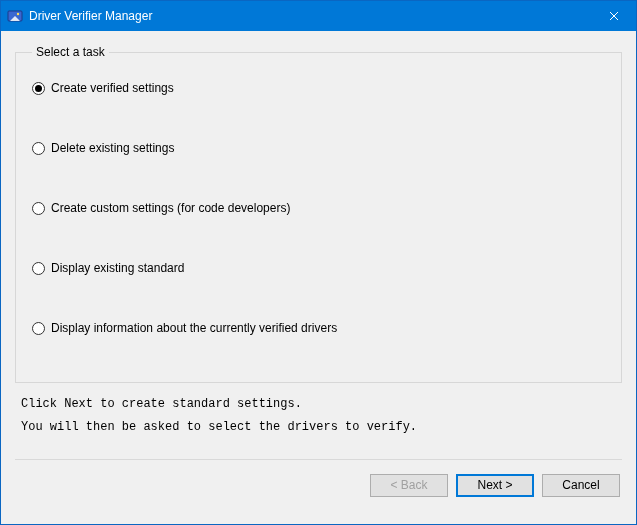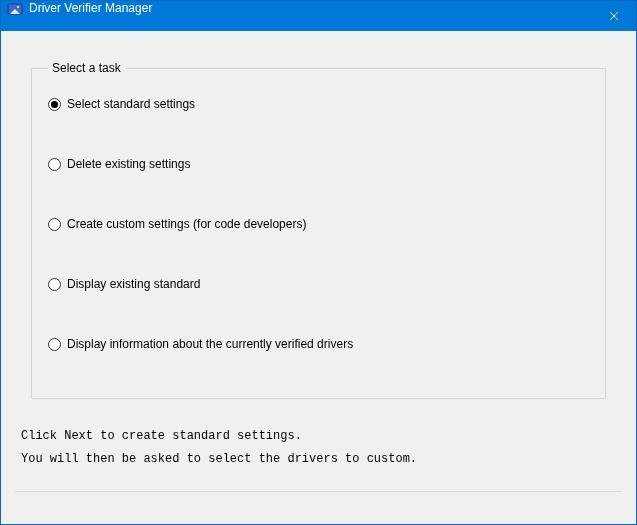--- a/index.html
+++ b/index.html
@@ -16,20 +16,21 @@
     border: 1px solid #0a66c2;
     background: #f0f0f0;
     display: flex;
     flex-direction: column;
   }
   .titlebar {
     height: 30px;
     background: #0078d7;
     color: #fff;
     display: flex;
+    align-items: center;
     padding: 0 0 0 6px;
   }
   .titlebar-icon {
     width: 16px;
     height: 16px;
     margin-right: 6px;
     flex-shrink: 0;
   }
   .titlebar-title {
     flex: 1;
@@ -46,21 +47,21 @@
   }
   .client {
     flex: 1;
     padding: 14px 14px 16px 14px;
     display: flex;
     flex-direction: column;
     position: relative;
   }
   fieldset.groupbox {
     border: 1px solid #d7d7d7;
-    margin: 16px;
+    margin: 0;
     padding: 12px 8px 20px 16px;
     position: relative;
     min-height: 338px;
   }
   fieldset.groupbox legend {
     font-size: 12px;
     padding: 0 4px;
     color: #000;
   }
   .radio-row {
@@ -145,21 +146,21 @@
       </svg>
     </div>
   </div>
 
   <div class="client">
     <fieldset class="groupbox">
       <legend>Select a task</legend>
 
       <div class="radio-row">
         <span class="radio checked"></span>
-        <span class="radio-label">Select standard settings</span>
+        <span class="radio-label">Create verified settings</span>
       </div>
 
       <div class="radio-row">
         <span class="radio"></span>
         <span class="radio-label">Delete existing settings</span>
       </div>
 
       <div class="radio-row">
         <span class="radio"></span>
         <span class="radio-label">Create custom settings (for code developers)</span>
@@ -171,19 +172,24 @@
       </div>
 
       <div class="radio-row" style="margin-bottom:10px;">
         <span class="radio"></span>
         <span class="radio-label">Display information about the currently verified drivers</span>
       </div>
     </fieldset>
 
     <div class="hint">
       <div>Click Next to create standard settings.</div>
-      <div>You will then be asked to select the drivers to custom.</div>
+      <div>You will then be asked to select the drivers to verify.</div>
     </div>
 
     <hr class="separator">
 
+    <div class="button-row">
+      <button class="btn" disabled="">&lt; Back</button>
+      <button class="btn default">Next &gt;</button>
+      <button class="btn">Cancel</button>
+    </div>
   </div>
 </div>
 
 </body></html>

